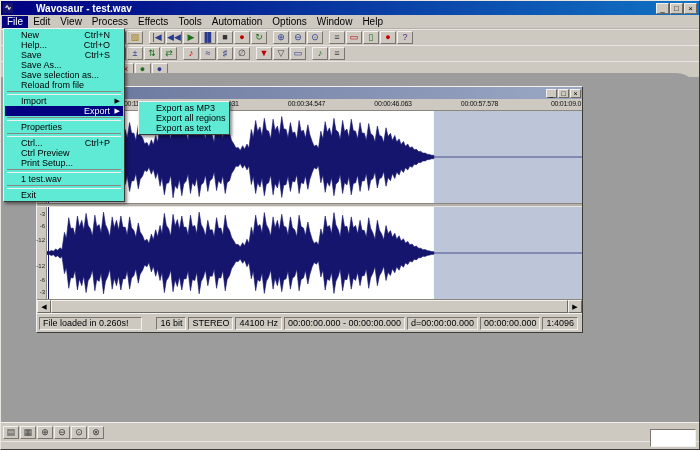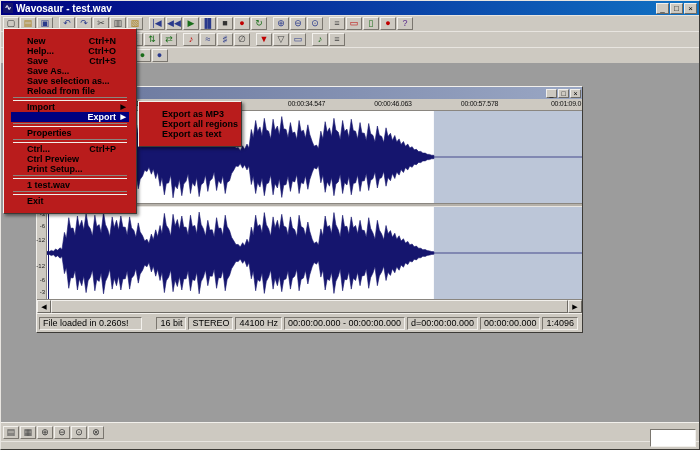--- a/index.html
+++ b/index.html
@@ -5,37 +5,37 @@
   html,body{margin:0;padding:0;background:#555;}
   .screen{position:relative;width:700px;height:450px;overflow:hidden;
     font-family:"Liberation Sans",sans-serif;background:#9c9c9c;
     border-left:1px solid #e8e5e0;border-top:1px solid #e8e5e0;
     border-right:1px solid #3c3a36;border-bottom:1px solid #3c3a36;box-sizing:border-box;}
   
   .titlebar{height:14px;display:flex;align-items:center;gap:3px;padding:0 2px;
     background:linear-gradient(90deg,#000080,#1173c4);color:#fff;font-size:10px;font-weight:bold;}
   .app-icon{width:10px;height:10px;background:#15156e;color:#fff;font-size:8px;line-height:10px;
     text-align:center;flex:none;}
-  .titlebar .title{flex:1;white-space:nowrap;overflow:hidden;}
+  .titlebar .title{flex:1;white-space:nowrap;overflow:hidden;margin-left:20px;}
   .winbtn{width:13px;height:11px;font-size:8px;line-height:9px;text-align:center;color:#000;
     background:#cdc9c1;border:1px solid;border-color:#f2f0ec #6d6a64 #6d6a64 #f2f0ec;padding:0;flex:none;}
   .menubar{height:13px;display:flex;align-items:center;background:#cdc9c1;font-size:10px;
     border-bottom:1px solid #b5b1aa;padding-left:1px;}
   .menu-item{padding:0 5px;height:12px;line-height:12px;color:#000;}
   .menu-item.open{background:#000080;color:#fff;}
   .toolbar{display:flex;align-items:center;height:15px;background:#cdc9c1;padding:0 2px;
     border-top:1px solid #e8e5e0;}
   .tbtn{width:16px;height:13px;font-size:9px;line-height:11px;text-align:center;color:#333;
     background:#cdc9c1;border:1px solid;border-color:#f2f0ec #7a766f #7a766f #f2f0ec;
     margin-right:1px;padding:0;overflow:hidden;font-family:inherit;flex:none;}
   .tsep{width:5px;height:13px;flex:none;}
   .apply-btn{height:13px;font-size:9px;line-height:11px;padding:0 7px;margin:0 4px;color:#000;
     background:#cdc9c1;border:1px solid;border-color:#f2f0ec #6d6a64 #6d6a64 #f2f0ec;font-family:inherit;}
   
-  .mdi{position:absolute;left:0;top:72px;right:0;bottom:26px;background:#9c9c9c;}
+  .mdi{position:absolute;left:0;top:72px;right:0;bottom:26px;background:#9c9c9c;border-radius:23px;}
   .docwin{position:absolute;left:35px;top:13px;width:545px;background:#cdc9c1;
     border:1px solid;border-color:#f2f0ec #3c3a36 #3c3a36 #f2f0ec;}
   .doc-titlebar{height:12px;display:flex;justify-content:flex-end;align-items:center;gap:1px;
     background:linear-gradient(90deg,#66739a,#9aa7c4);padding:0 1px;}
   .docbtn{width:11px;height:9px;font-size:7px;line-height:7px;text-align:center;color:#000;
     background:#cdc9c1;border:1px solid;border-color:#f2f0ec #6d6a64 #6d6a64 #f2f0ec;padding:0;}
   .ruler{position:relative;height:11px;background:#cdc9c1;border-bottom:1px solid #8a8680;
     font-size:7px;color:#111;overflow:hidden;}
   .ruler span{position:absolute;top:1px;transform:translateX(-50%);white-space:nowrap;letter-spacing:-0.3px;}
   .wave-grid{display:grid;grid-template-columns:10px 1fr;grid-template-rows:92px 4px 92px;}
@@ -54,23 +54,23 @@
     padding:0 3px;margin-right:2px;white-space:nowrap;color:#000;}
   .cell.msg{width:148px;margin-right:14px;}
   
   .bottombar{position:absolute;left:0;right:0;bottom:7px;height:19px;background:#cdc9c1;
     border-top:1px solid #f2f0ec;display:flex;align-items:center;padding:0 2px;}
   .bstrip{position:absolute;left:0;right:0;bottom:0;height:7px;background:#cdc9c1;
     border-top:1px solid #e8e5e0;}
   .corner-panel{position:absolute;right:3px;bottom:2px;width:44px;height:16px;background:#fff;
     border:1px solid;border-color:#7a766f #f2f0ec #f2f0ec #7a766f;}
   
-  .menu-popup{position:absolute;background:#b91c1c;padding:7px;font-size:9px;color:#000;
+  .menu-popup{position:absolute;background:#5eead4;padding:1px;font-size:9px;color:#000;
     border:1px solid;border-color:#f2f0ec #3c3a36 #3c3a36 #f2f0ec;
-    box-shadow:2px 2px 3px rgba(0,0,0,.45);z-index:50;font-weight:bold;}
+    box-shadow:2px 2px 3px rgba(0,0,0,.45);z-index:50;}
   #file-menu{left:2px;top:27px;width:118px;}
   #export-menu{left:121px;top:100px;width:88px;z-index:51;margin-left:16px;}
   .mitem{height:10px;line-height:10px;display:flex;justify-content:space-between;
     padding:0 13px 0 16px;position:relative;white-space:nowrap;}
   .mitem .sc{margin-left:8px;}
   .mitem .arrow{position:absolute;right:3px;top:0;font-size:7px;}
   .mitem.hl{background:#000080;color:#fff;justify-content:flex-end;}
   .msep{height:2px;border-top:1px solid #8a8680;border-bottom:1px solid #f2f0ec;margin:1px 2px;}
 </style>
 </head>
@@ -81,20 +81,32 @@
   <div class="titlebar">
     <span class="app-icon">∿</span>
     <span class="title">Wavosaur - test.wav</span>
     <span id="winbtns" style="display:flex;gap:1px;">
         <button class="winbtn">_</button>
         <button class="winbtn">□</button>
         <button class="winbtn">×</button>
       </span>
   </div>
 
+  <div class="menubar" id="menubar">
+      <div class="menu-item open">File</div>
+      <div class="menu-item">Edit</div>
+      <div class="menu-item">View</div>
+      <div class="menu-item">Process</div>
+      <div class="menu-item">Effects</div>
+      <div class="menu-item">Tools</div>
+      <div class="menu-item">Automation</div>
+      <div class="menu-item">Options</div>
+      <div class="menu-item">Window</div>
+      <div class="menu-item">Help</div>
+    </div>
 
   <div class="toolbar" id="toolbar1">
       <button class="tbtn" style="color: rgb(51, 51, 51);">▢</button>
       <button class="tbtn" style="color: rgb(168, 127, 24);">▤</button>
       <button class="tbtn" style="color: rgb(42, 58, 140);">▣</button>
       <span class="tsep"></span>
       <button class="tbtn" style="color: rgb(42, 58, 140);">↶</button>
       <button class="tbtn" style="color: rgb(42, 58, 140);">↷</button>
       <button class="tbtn" style="color: rgb(68, 68, 68);">✂</button>
       <button class="tbtn" style="color: rgb(68, 68, 68);">▥</button>

